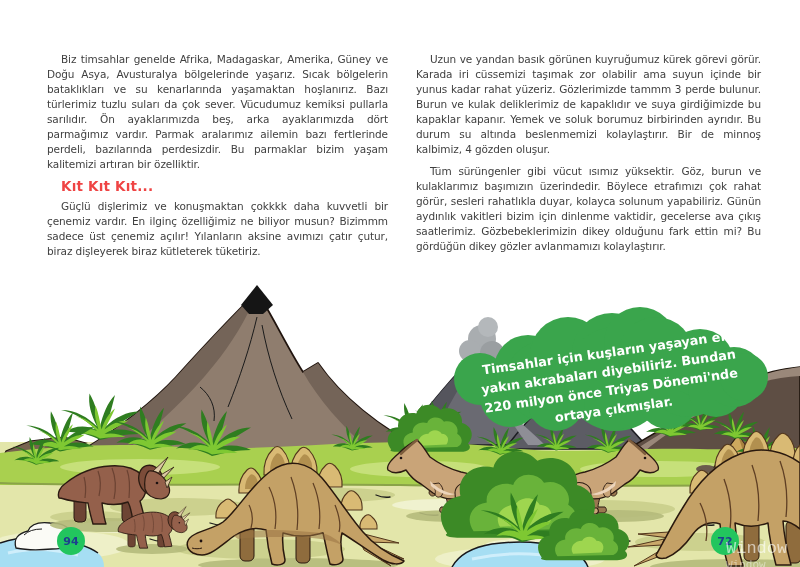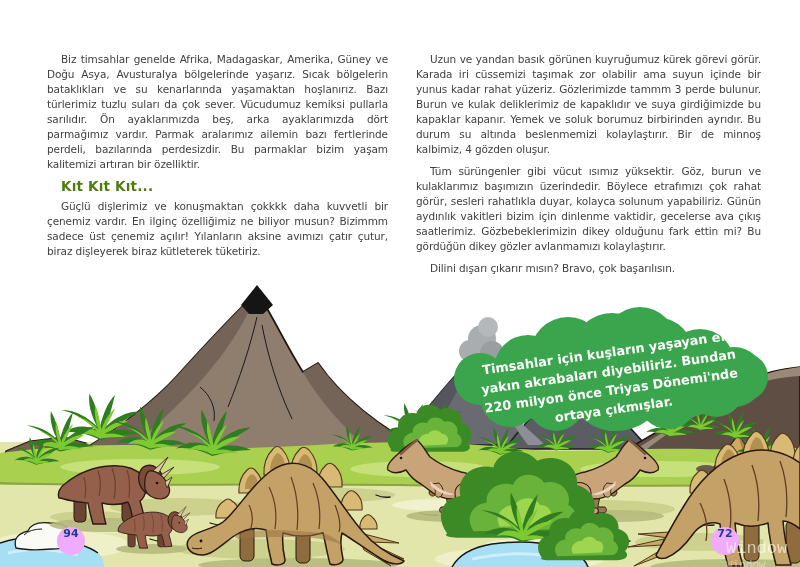--- a/index.html
+++ b/index.html
@@ -5,26 +5,26 @@
   html,body{margin:0;padding:0;}
   body{
     width:800px;height:567px;position:relative;overflow:hidden;
     background:#ffffff;font-family:"DejaVu Sans","Liberation Sans",sans-serif;
   }
   .textcol{position:absolute;top:52px;color:#3f3f3f;font-size:10.5px;line-height:15px;
     text-align:justify;letter-spacing:-0.1px;}
   .textcol p{margin:0 0 7px 0;text-indent:14px;}
   #left-col{left:47px;width:341px;}
   #right-col{left:416px;width:345px;}
-  .heading{font-size:13.5px;font-weight:bold;color:#4d7c0f;margin:7px 0 5px 14px;letter-spacing:.2px;}
+  .heading{font-size:13.5px;font-weight:bold;color:#ef4444;margin:7px 0 5px 14px;letter-spacing:.2px;}
   #scene{position:absolute;left:0;top:277px;width:800px;height:290px;}
   .badge{
     position:absolute;width:28px;height:28px;border-radius:50%;
-    background:#f0abfc;color:#1d3f8e;font-weight:bold;font-size:11px;
-    display:flex;justify-content:center;z-index:5;
+    background:#22c55e;color:#1d3f8e;font-weight:bold;font-size:11px;
+    display:flex;align-items:center;justify-content:center;z-index:5;
   }
   #badge-94{left:57px;top:527px;}
   #badge-95{left:711px;top:527px;}
   #watermark{position:absolute;left:726px;top:538px;width:74px;overflow:hidden;
     white-space:nowrap;z-index:6;color:rgba(255,255,255,0.62);line-height:1.25;font-family:Liberation Mono, monospace;}
   #watermark .wm1{font-size:17px;font-weight:300;}
   #watermark .wm2{font-size:11px;color:rgba(255,255,255,0.45);}
   .bubble-text{font-family:"DejaVu Sans","Liberation Sans",sans-serif;font-weight:bold;}
 </style>
 </head>
@@ -32,21 +32,20 @@
 
 <div id="left-col" class="textcol">
   <p>Biz timsahlar genelde Afrika, Madagaskar, Amerika, Güney ve Doğu Asya, Avusturalya bölgelerinde yaşarız. Sıcak bölgelerin bataklıkları ve su kenarlarında yaşamaktan hoşlanırız. Bazı türlerimiz tuzlu suları da çok sever. Vücudumuz kemiksi pullarla sarılıdır. Ön ayaklarımızda beş, arka ayaklarımızda dört parmağımız vardır. Parmak aralarımız ailemin bazı fertlerinde perdeli, bazılarında perdesizdir. Bu parmaklar bizim yaşam kalitemizi artıran bir özelliktir.</p>
   <div class="heading">Kıt Kıt Kıt...</div>
   <p>Güçlü dişlerimiz ve konuşmaktan çokkkk daha kuvvetli bir çenemiz vardır. En ilginç özelliğimiz ne biliyor musun? Bizimmm sadece üst çenemiz açılır! Yılanların aksine avımızı çatır çutur, biraz dişleyerek biraz kütleterek tüketiriz.</p>
 </div>
 
 <div id="right-col" class="textcol">
   <p>Uzun ve yandan basık görünen kuyruğumuz kürek görevi görür. Karada iri cüssemizi taşımak zor olabilir ama suyun içinde bir yunus kadar rahat yüzeriz. Gözlerimizde tammm 3 perde bulunur. Burun ve kulak deliklerimiz de kapaklıdır ve suya girdiğimizde bu kapaklar kapanır. Yemek ve soluk borumuz birbirinden ayrıdır. Bu durum su altında beslenmemizi kolaylaştırır. Bir de minnoş kalbimiz, 4 gözden oluşur.</p>
   <p>Tüm sürüngenler gibi vücut ısımız yüksektir. Göz, burun ve kulaklarımız başımızın üzerindedir. Böylece etrafımızı çok rahat görür, sesleri rahatlıkla duyar, kolayca solunum yapabiliriz. Günün aydınlık vakitleri bizim için dinlenme vaktidir, gecelerse ava çıkış saatlerimiz. Gözbebeklerimizin dikey olduğunu fark ettin mi? Bu gördüğün dikey gözler avlanmamızı kolaylaştırır.</p>
-  <p>Dilini dışarı çıkarır mısın? Bravo, çok başarılısın.</p>
 </div>
 
 <svg id="scene" viewBox="0 0 800 290">
   <defs>
     <g id="tuft">
       <path d="M0,2 C-8,-2 -16,-4 -24,-3 C-17,-8 -9,-8 -3,-5 C-10,-12 -17,-16 -26,-18 C-16,-18 -8,-13 -2,-7 C-6,-15 -8,-22 -7,-29 C-3,-22 -1,-14 0,-7 C2,-15 5,-23 10,-28 C8,-20 6,-13 4,-7 C10,-13 18,-17 26,-17 C18,-12 11,-8 5,-4 C13,-6 20,-5 26,-2 C17,-2 8,0 0,2 Z" fill="#2f7d20"></path>
       <path d="M0,1 C-5,-2 -11,-3 -16,-2 C-11,-6 -6,-6 -2,-4 C-7,-9 -12,-13 -17,-14 C-10,-13 -5,-9 -1,-5 C-3,-11 -4,-16 -3,-21 C-1,-16 0,-10 1,-5 C3,-11 6,-16 10,-19 C8,-14 5,-9 3,-5 C8,-9 13,-11 19,-11 C13,-7 8,-5 3,-2 C8,-3 13,-2 17,0 C11,0 5,0 0,1 Z" fill="#7ec832"></path>
     </g>
     <g id="bushdef">
       <path d="M-34,2 C-40,-6 -36,-14 -28,-15 C-30,-24 -22,-30 -13,-28 C-11,-36 1,-38 7,-31 C16,-35 26,-29 25,-20 C33,-18 36,-9 30,-3 C34,1 30,4 24,4 L-28,4 C-33,4 -36,3 -34,2 Z" fill="#3c8a26"></path>

